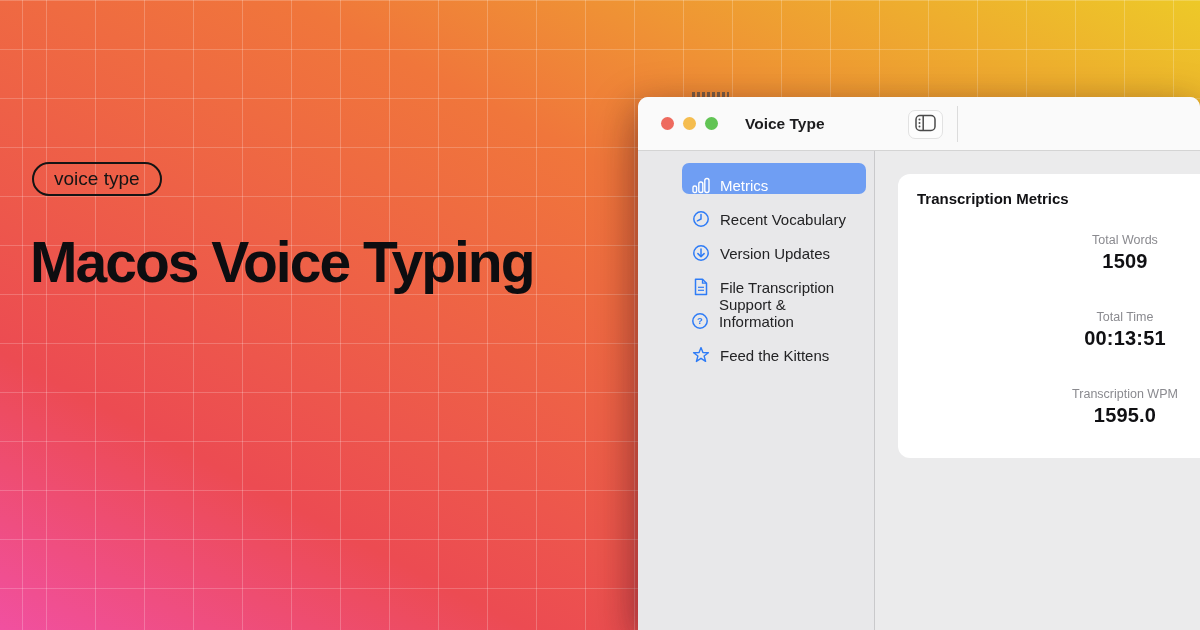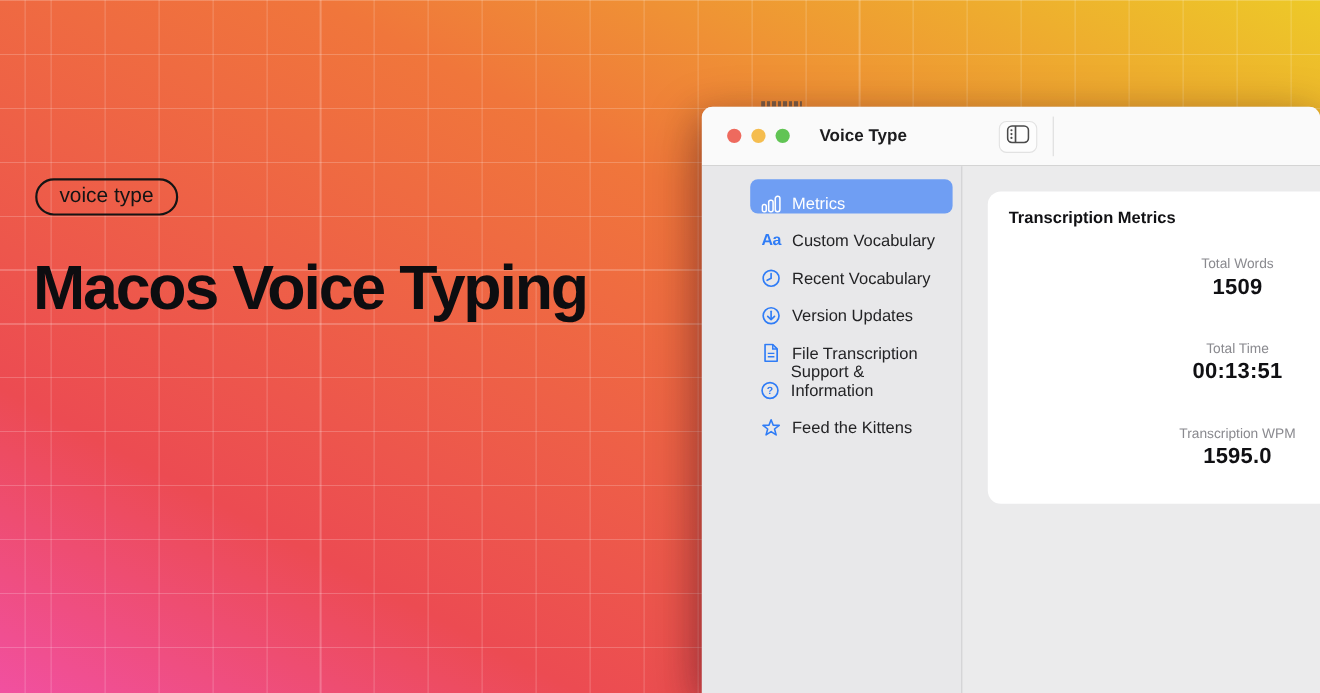--- a/index.html
+++ b/index.html
@@ -133,26 +133,20 @@
             <svg width="18" height="17" viewBox="0 0 18 17">
               <rect x="1" y="9" width="3.6" height="6.5" rx="1.6" fill="none" stroke="#ffffff" stroke-width="1.4"></rect>
               <rect x="6.8" y="5" width="4" height="10.5" rx="1.8" fill="none" stroke="#ffffff" stroke-width="1.4"></rect>
               <rect x="12.8" y="1.5" width="4.2" height="14" rx="2" fill="none" stroke="#ffffff" stroke-width="1.4"></rect>
             </svg>
           </span>
           <span>Metrics</span>
         </div>
 
 
-        <div class="side-item">
-          <span class="ic">
-              <span class="aa-glyph">Aa</span>
-            </span>
-          <span>Custom Vocabulary</span>
-        </div>
 
         <div class="side-item">
           <span class="ic">
             <svg width="18" height="18" viewBox="0 0 18 18">
               <circle cx="9" cy="9" r="7.2" fill="none" stroke="#2f7cf6" stroke-width="1.5"></circle>
               <polyline points="9,4.6 9,9 5.4,10.8" fill="none" stroke="#2f7cf6" stroke-width="1.5" stroke-linecap="round"></polyline>
             </svg>
           </span>
           <span>Recent Vocabulary</span>
         </div>

